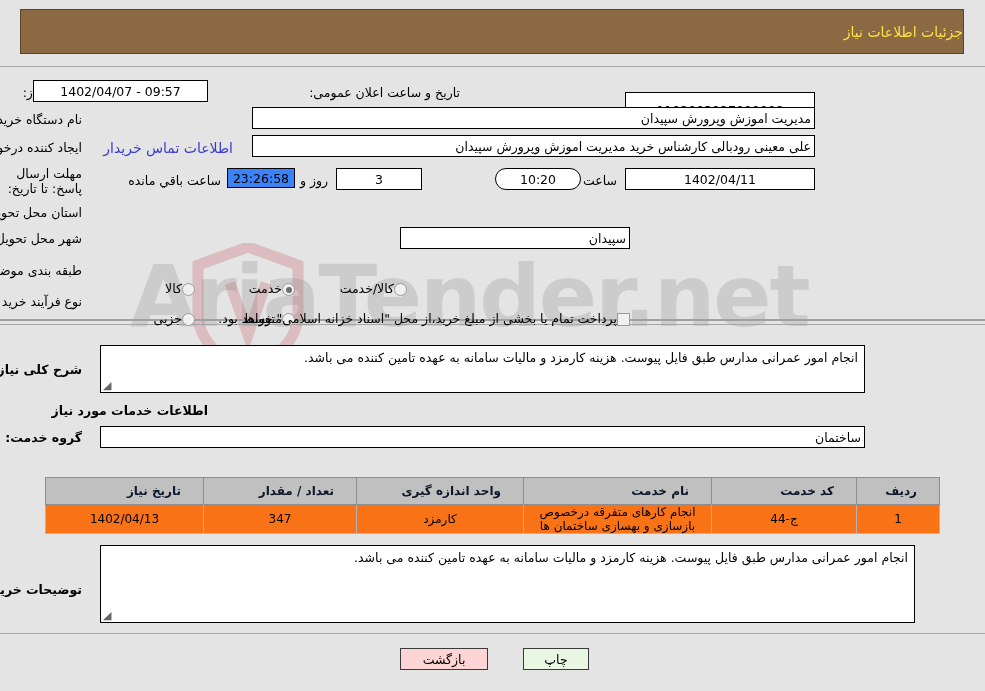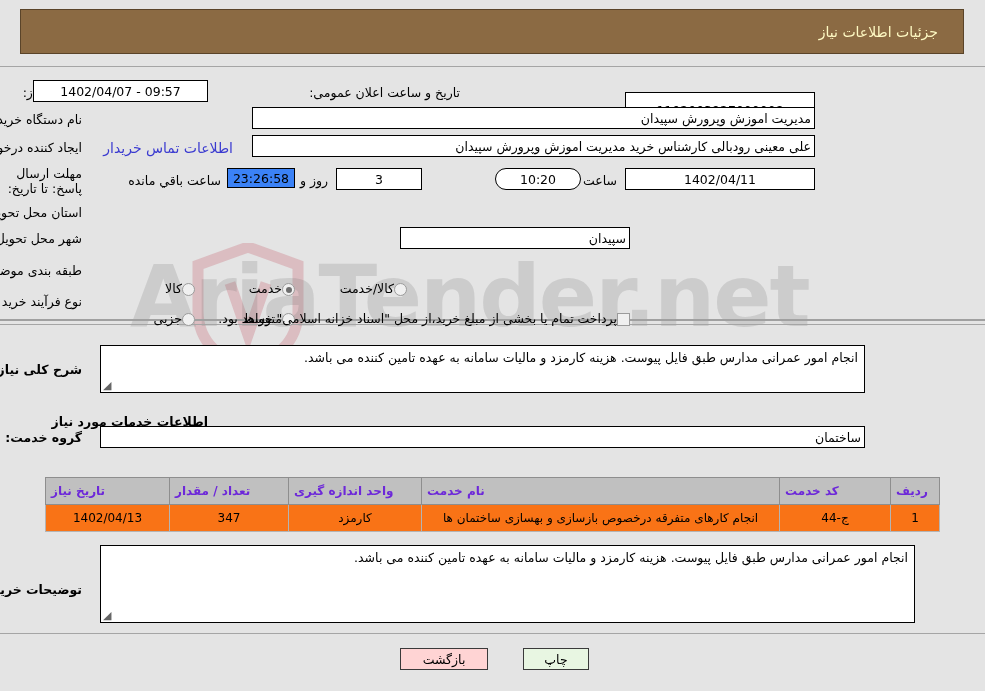--- a/index.html
+++ b/index.html
@@ -49,23 +49,23 @@
     width: 944px; height: 45px;
     background: #8b6a43;
     border: 1px solid #5a4429;
     box-sizing: border-box;
     display: flex;
     align-items: center;
     justify-content: flex-start;
     z-index: 10;
   }
   .titlebar .ttl {
-    color: #fef9c3;
+    color: #fde047;
     font-size: 14px;
-    margin-right: 25px;
+    margin-right: 0;
   }
 
   
   .panel {
     position: absolute;
     box-sizing: border-box;
     border-top: 1px solid #9a9a9a;
     border-bottom: 1px solid #9a9a9a;
     background: transparent;
     z-index: 8;
@@ -192,24 +192,24 @@
     position: absolute;
     z-index: 12;
     border-collapse: collapse;
     font-size: 12px;
     background: #fff;
   }
   .tbl th {
     background: #c0c0c0;
     border: 1px solid #8e8e8e;
     font-weight: bold;
-    color: #6d28d9;
+    color: #0f172a;
     height: 26px;
-    padding: 0 5px;
-    text-align: left;
+    padding: 0 22px;
+    text-align: right;
     white-space: nowrap;
   }
   .tbl td {
     background: #f97316;
     border: 1px solid #b4b4b4;
     height: 26px;
     padding: 0 5px;
     text-align: center;
     color: #000;
   }
@@ -311,21 +311,21 @@
     <span class="cb"></span>
     <span>پرداخت تمام یا بخشی از مبلغ خرید،از محل "اسناد خزانه اسلامی" خواهد بود.</span>
   </div>
 
   <div class="lbl bold-lbl" style="right:903px; top:362px;">شرح کلی نیاز:</div>
   <div class="ta" style="right:120px; top:345px; width:765px; height:48px;">
     <span>انجام امور عمرانی مدارس طبق فایل پیوست. هزینه کارمزد و مالیات سامانه به عهده تامین کننده می باشد.</span>
     <span class="grip">◢</span>
   </div>
 
-  <div class="sect-head" style="right:777px; top:414px;">اطلاعات خدمات مورد نیاز</div>
+  <div class="sect-head" style="right:777px; top:403px;">اطلاعات خدمات مورد نیاز</div>
 
   <div class="lbl bold-lbl" style="right:903px; top:430px;">گروه خدمت:</div>
   <div class="fld right" style="right:120px; top:426px; width:765px; height:22px;">ساختمان</div>
 
   <table class="tbl" style="right:45px; top:477px; width:895px;">
     <thead>
       <tr>
         <th style="width:38px;">ردیف</th>
         <th style="width:100px;">کد خدمت</th>
         <th>نام خدمت</th>

